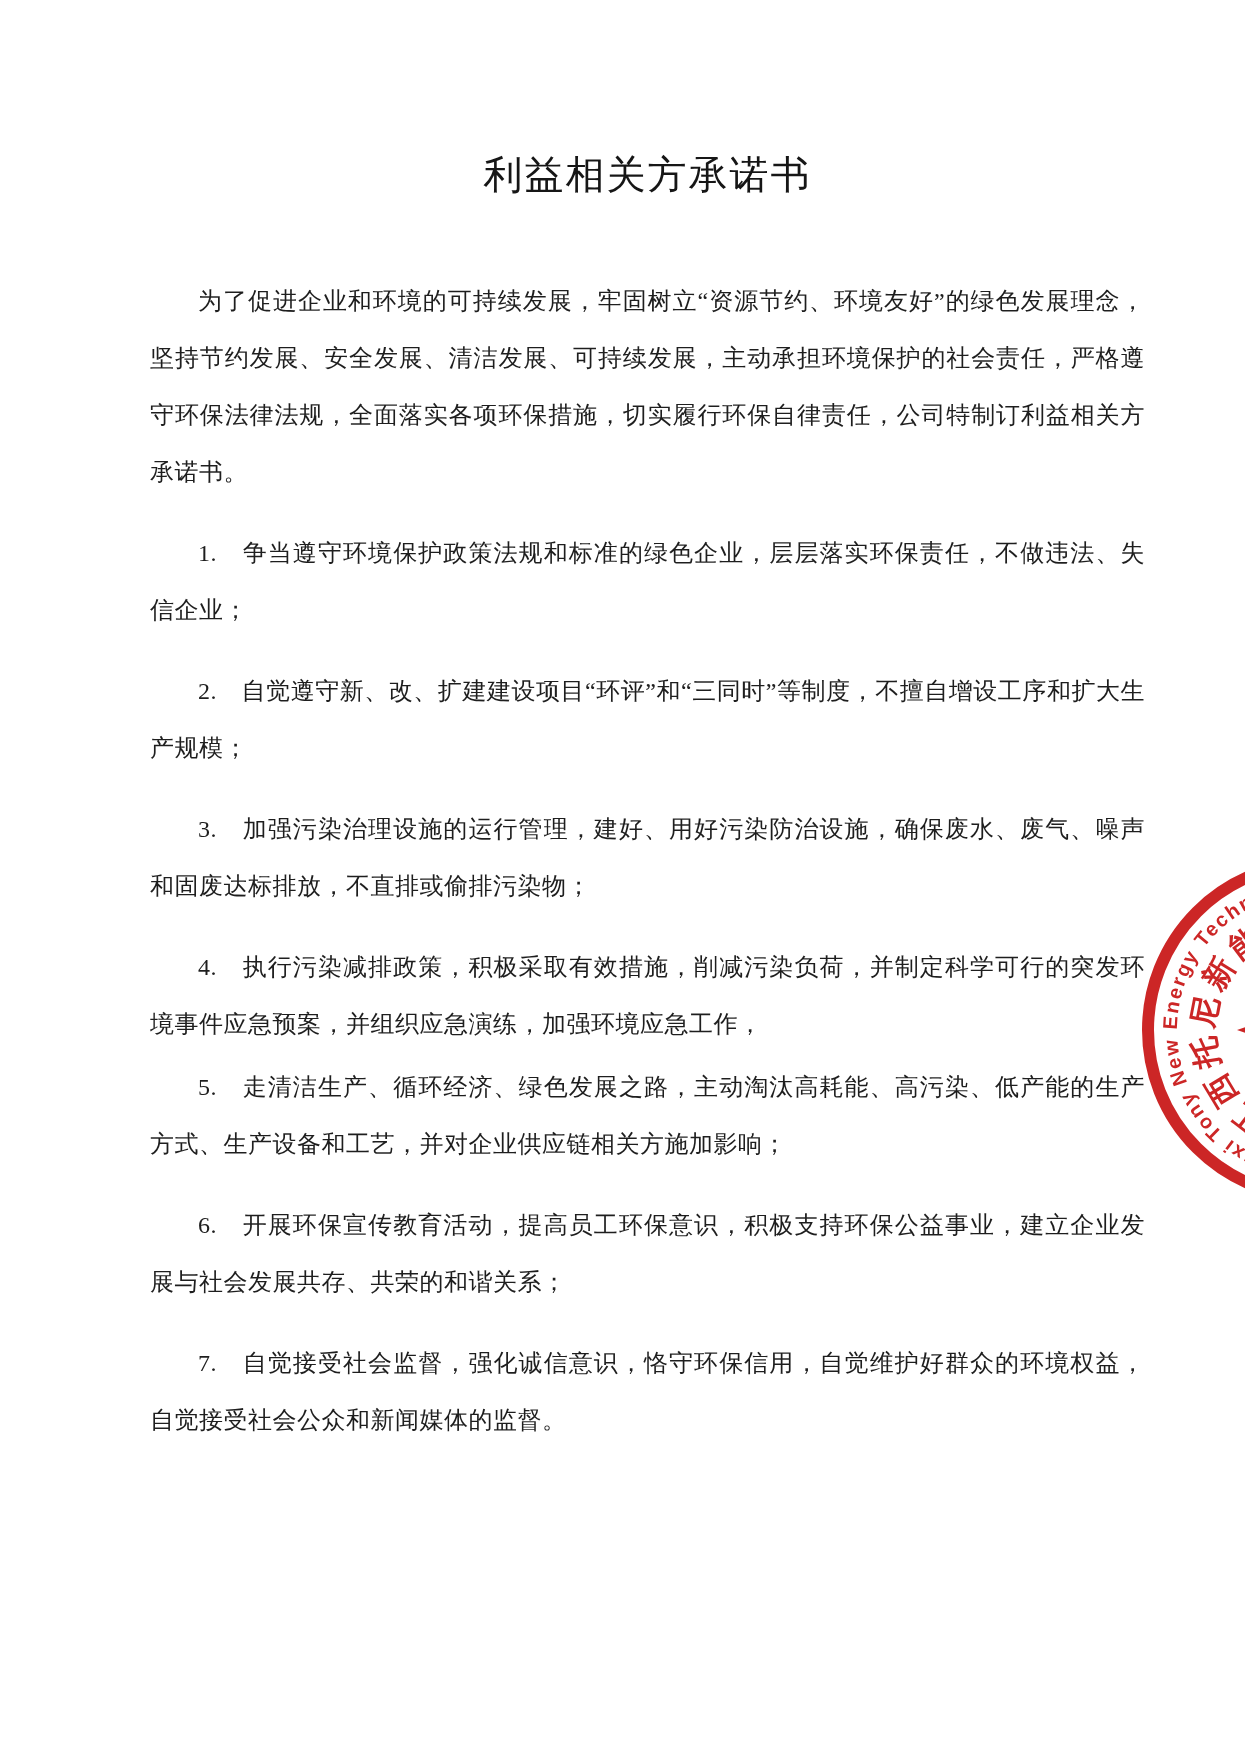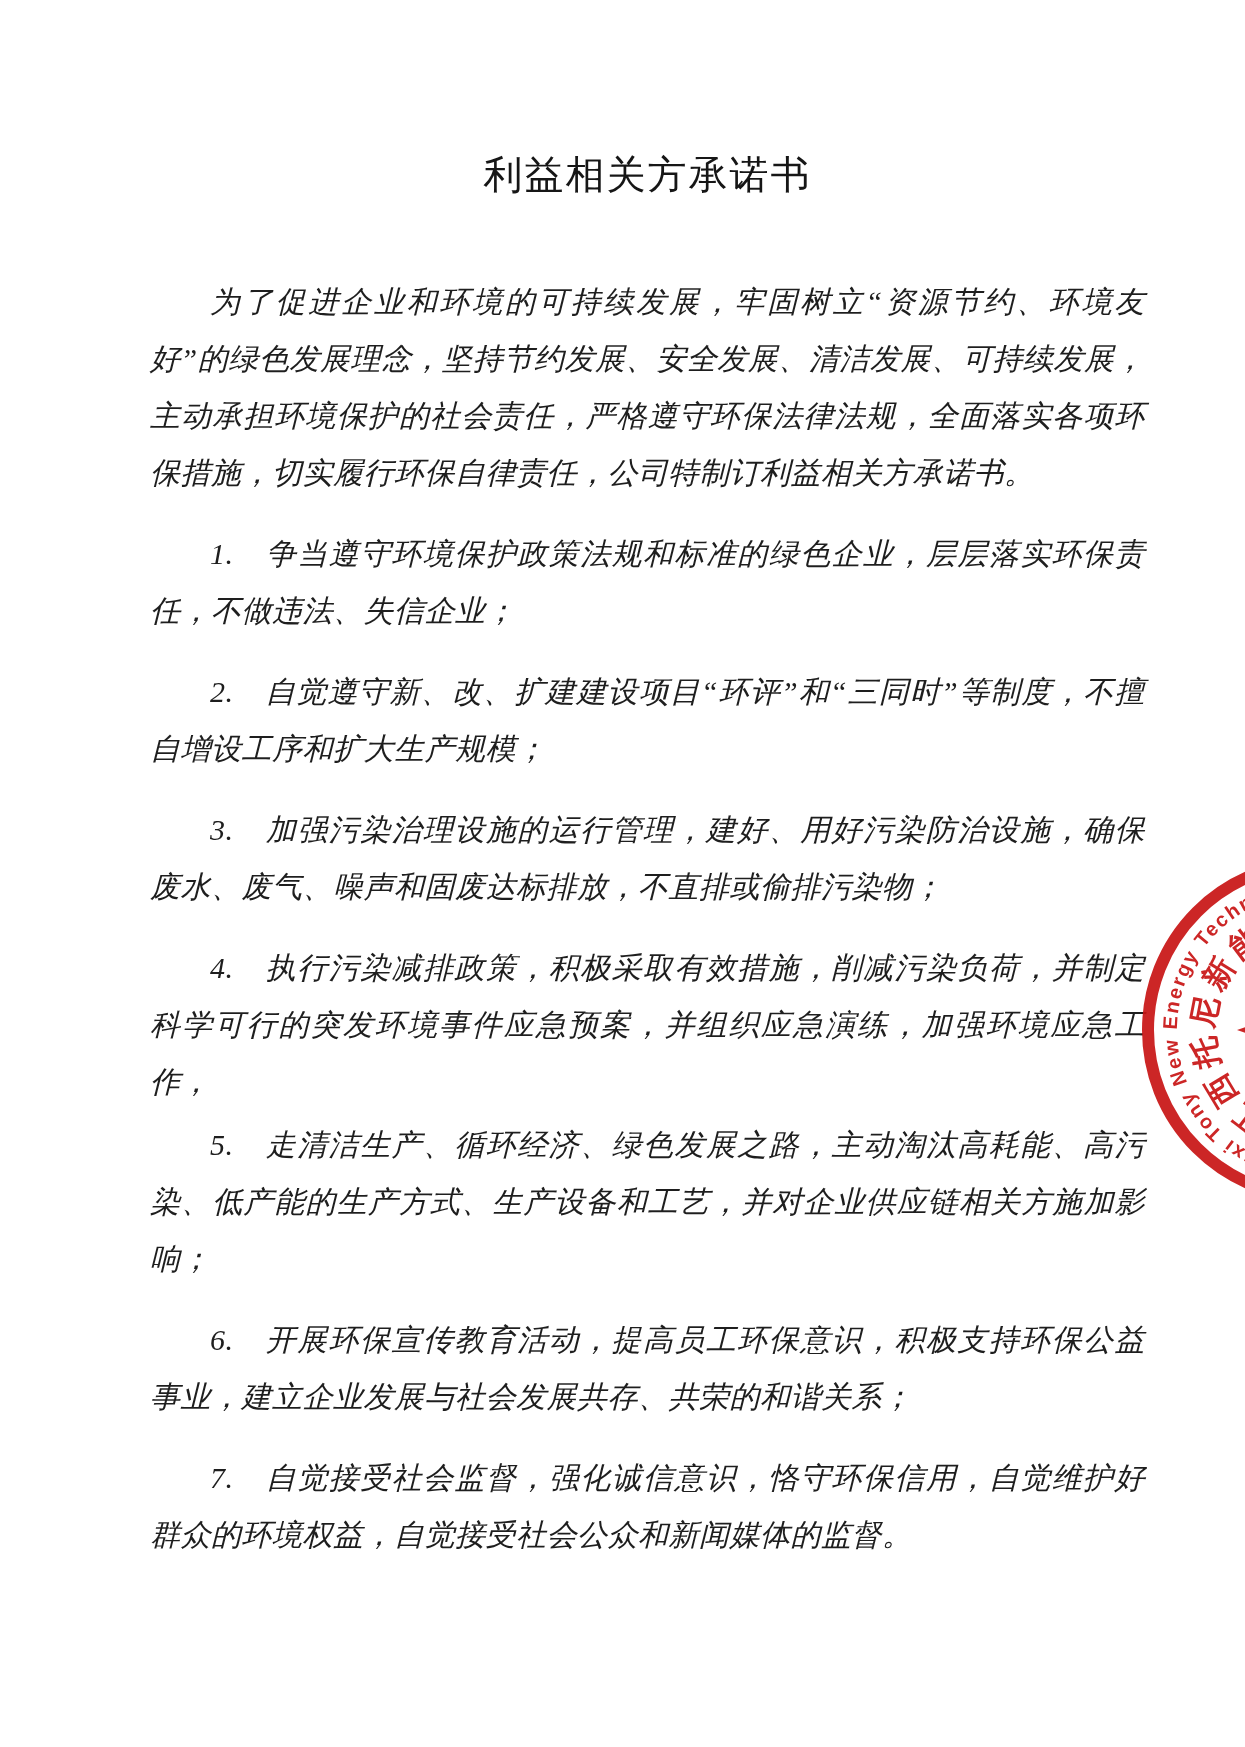--- a/index.html
+++ b/index.html
@@ -19,27 +19,26 @@
     margin:150px 0 0 0;
     text-align:center;
     font-size:39px;
     font-weight:400;
     letter-spacing:2px;
     line-height:1.3;
     color:#161616;
   }
   .para{
     margin:24px 0 0 0;
-    font-size:30px;
+    font-size:24px;
     line-height:57px;
     letter-spacing:0.5px;
     text-align:justify;
     text-justify:inter-character;
     text-indent:2em;
-    font-style:italic;
   }
   .para.intro{
     margin-top:72px;
   }
   .para.tail{
     margin-top:48px;
     text-align:left;
   }
   .para.tight{
     margin-top:6px;

